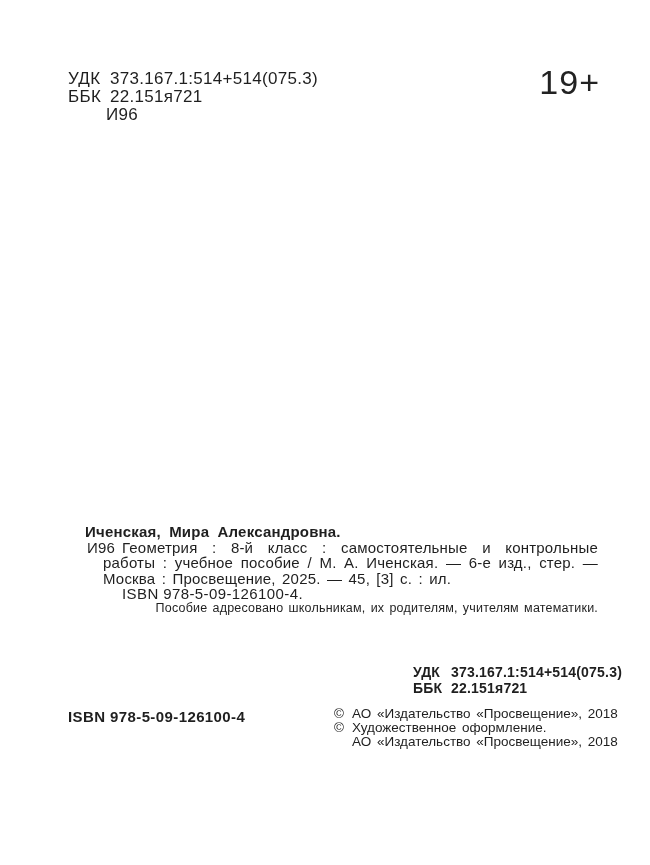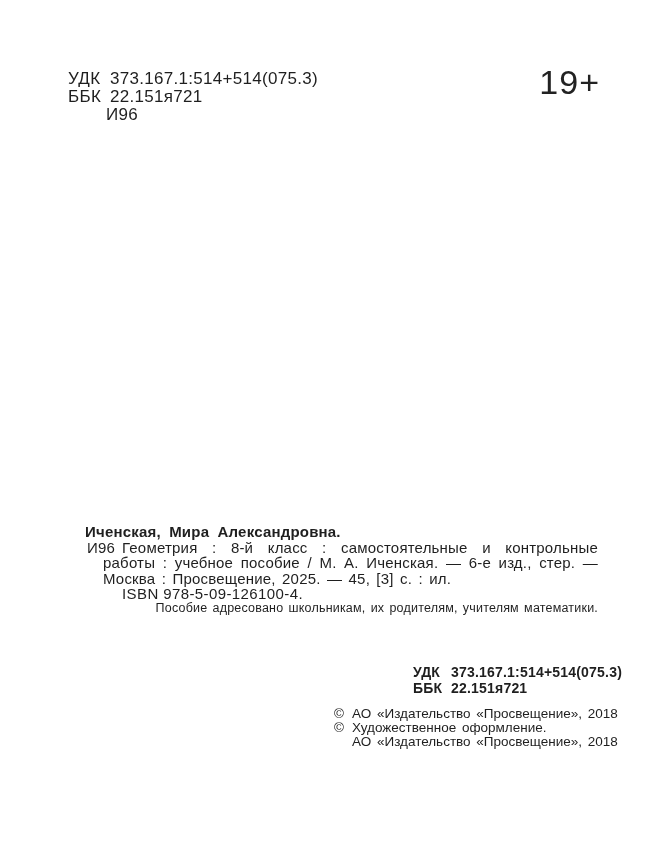--- a/index.html
+++ b/index.html
@@ -147,20 +147,21 @@
 
   <div class="classification-block">
     <div class="idx-line">
       <span class="idx-label">УДК</span><span>373.167.1:514+514(075.3)</span>
     </div>
     <div class="idx-line">
       <span class="idx-label">ББК</span><span>22.151я721</span>
     </div>
   </div>
 
+  <div class="footer-isbn">ISBN 978-5-09-126100-4</div>
 
   <div class="copyright-block">
     <div class="copyright-line">
       <span class="mark">©</span>
       <span class="text">АО «Издательство «Просвещение», 2018</span>
     </div>
     <div class="copyright-line">
       <span class="mark">©</span>
       <span class="text">Художественное оформление.</span>
     </div>

